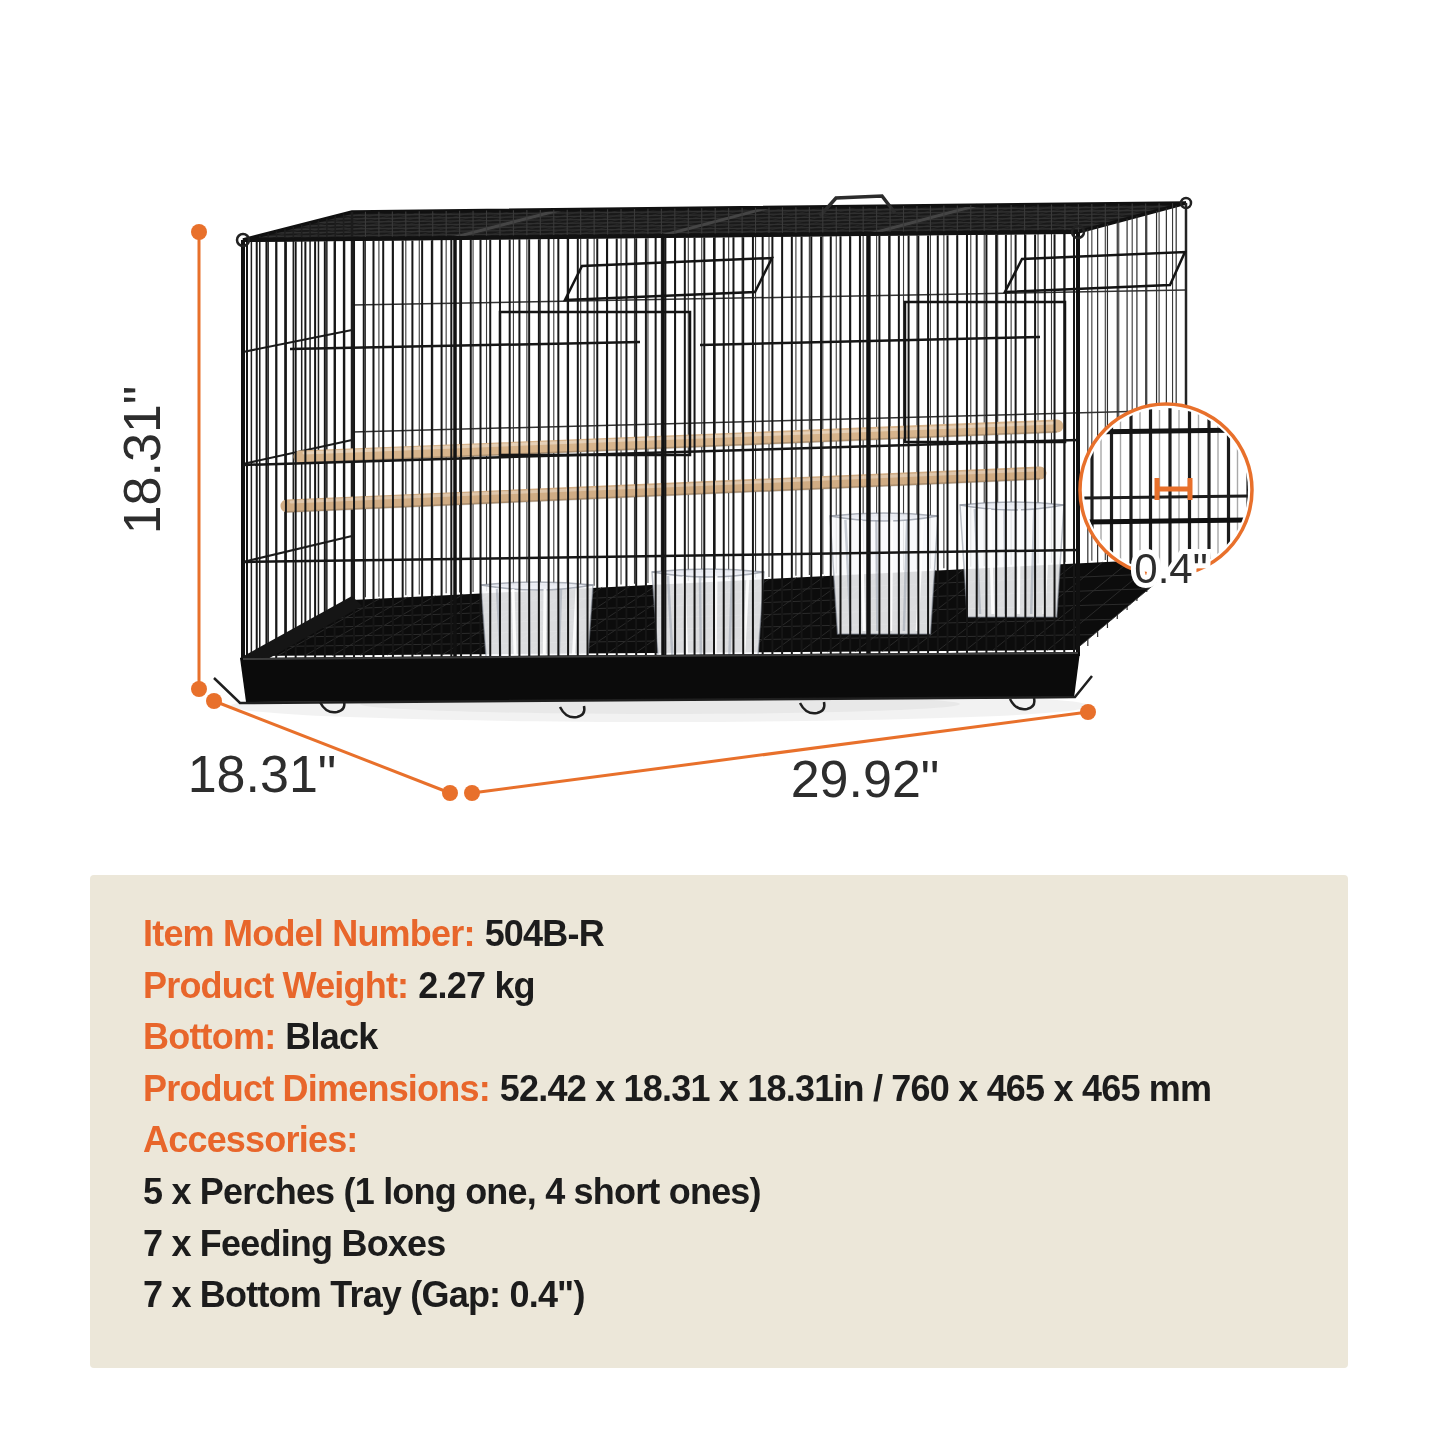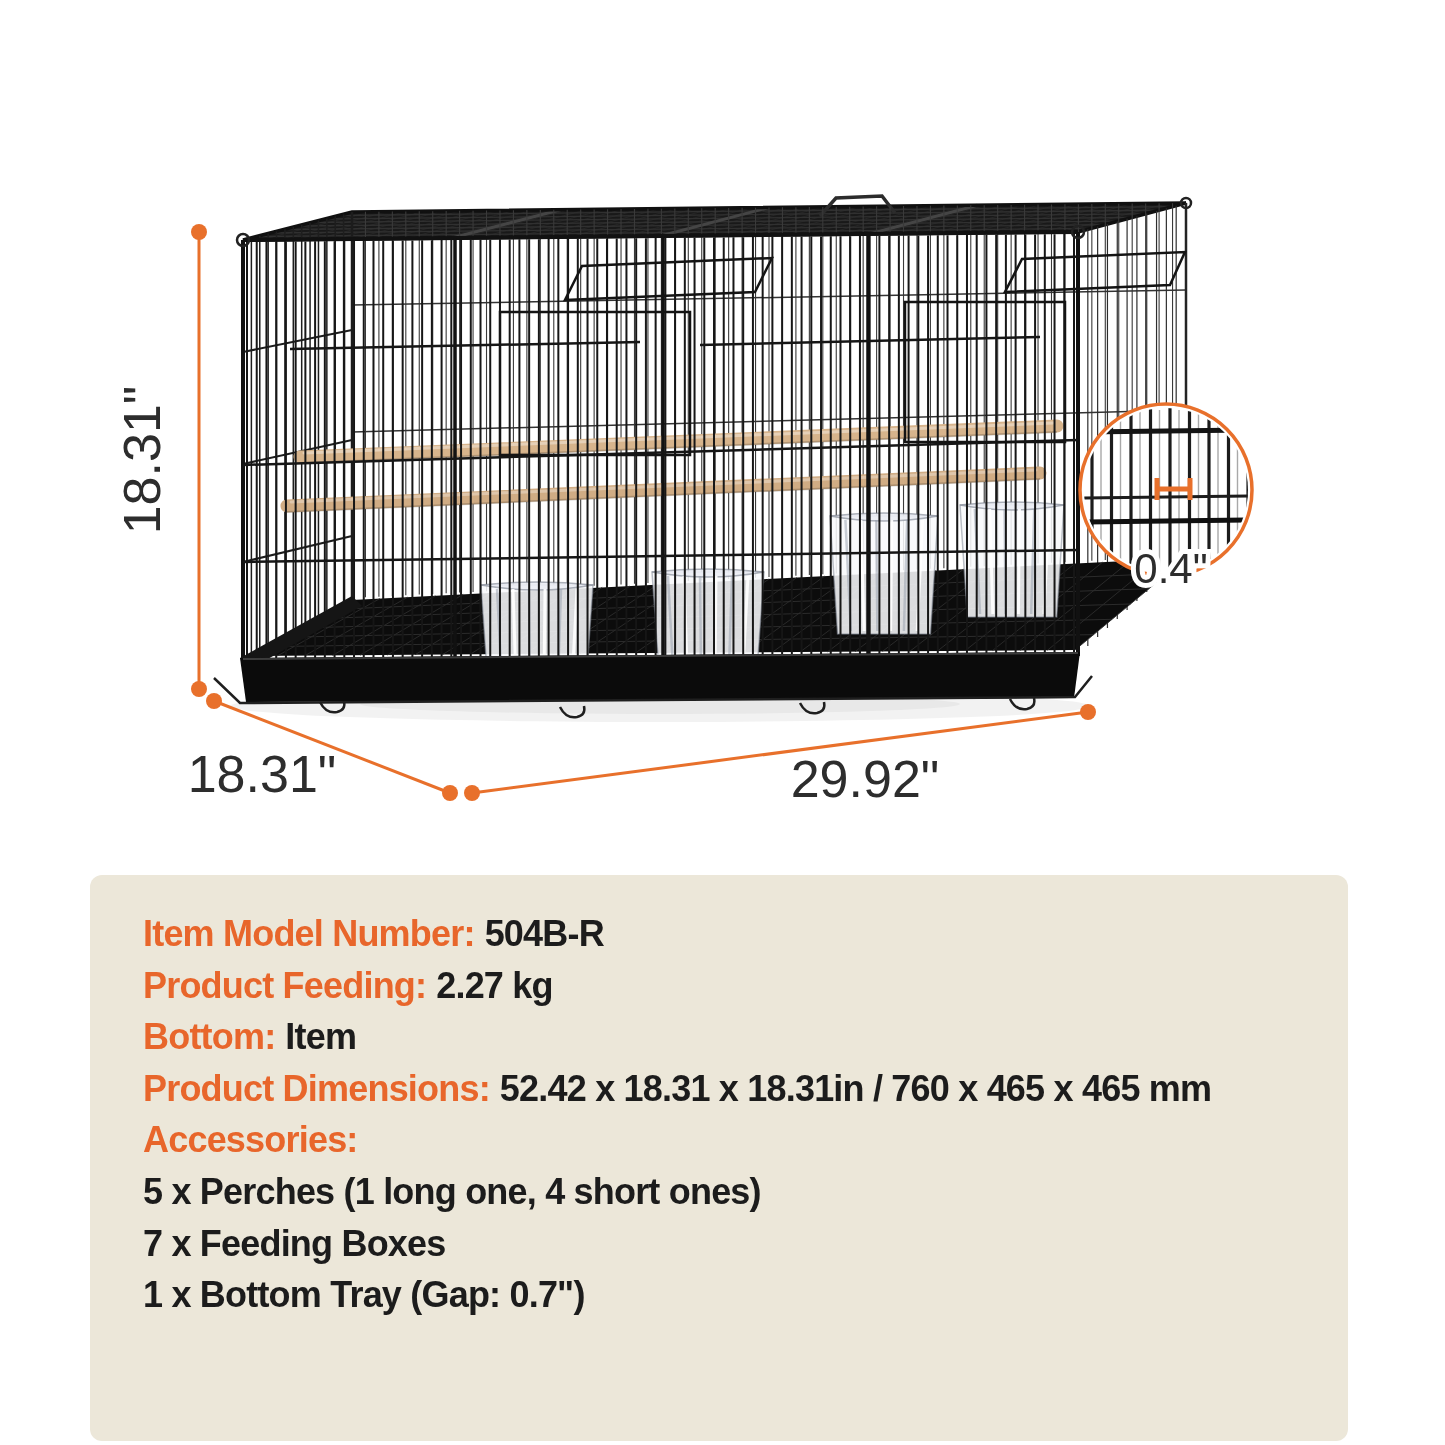--- a/index.html
+++ b/index.html
@@ -1,21 +1,21 @@
 <!DOCTYPE html>
 <html><head>
 <meta charset="utf-8">
 <style>
   html,body{margin:0;padding:0;background:#fff;}
   body{width:1445px;height:1445px;overflow:hidden;font-family:"Liberation Sans",sans-serif;}
   .stage{position:relative;width:1445px;height:1445px;background:#fff;}
   svg.diagram{position:absolute;left:0;top:0;}
   .spec-panel{
-    position:absolute;left:90px;top:875px;width:1258px;height:566px;
-    background:#ECE7D9;border-radius:12px;box-sizing:border-box;
+    position:absolute;left:90px;top:875px;width:1258px;height:493px;
+    background:#ECE7D9;border-radius:4px;box-sizing:border-box;
     padding:33px 30px 8px 53px;
   }
   .spec-row{
     font-weight:bold;font-size:36px;line-height:51.6px;
     letter-spacing:-0.8px;color:#1C1C1C;white-space:pre;
   }
   .spec-label{color:#E8662B;}
   .spec-label:not(:empty){margin-right:10px;}
   .dim-text{
     font-family:"Liberation Sans",sans-serif;
@@ -476,21 +476,21 @@
         <line x1="1157" y1="489" x2="1190" y2="489"></line>
         <line x1="1157" y1="478" x2="1157" y2="500"></line>
         <line x1="1190" y1="478" x2="1190" y2="500"></line>
       </g>
       <text class="dim-text" x="1171" y="583" font-size="42" text-anchor="middle" stroke="#ffffff" stroke-width="10" style="paint-order:stroke">0.4"</text>
     </g>
   </svg>
 
   <div class="spec-panel">
     <div class="spec-row"><span class="spec-label">Item Model Number:</span><span class="spec-value">504B-R</span></div>
-    <div class="spec-row"><span class="spec-label">Product Feeding:</span><span class="spec-value">2.27 kg</span></div>
-    <div class="spec-row"><span class="spec-label">Bottom:</span><span class="spec-value">Item</span></div>
+    <div class="spec-row"><span class="spec-label">Product Weight:</span><span class="spec-value">2.27 kg</span></div>
+    <div class="spec-row"><span class="spec-label">Bottom:</span><span class="spec-value">Black</span></div>
     <div class="spec-row"><span class="spec-label">Product Dimensions:</span><span class="spec-value">52.42 x 18.31 x 18.31in / 760 x 465 x 465 mm</span></div>
     <div class="spec-row"><span class="spec-label">Accessories:</span><span class="spec-value"></span></div>
     <div class="spec-row"><span class="spec-label"></span><span class="spec-value">5 x Perches (1 long one, 4 short ones)</span></div>
     <div class="spec-row"><span class="spec-label"></span><span class="spec-value">7 x Feeding Boxes</span></div>
-    <div class="spec-row"><span class="spec-label"></span><span class="spec-value">1 x Bottom Tray (Gap: 0.7")</span></div>
+    <div class="spec-row"><span class="spec-label"></span><span class="spec-value">7 x Bottom Tray (Gap: 0.4")</span></div>
   </div>
 </div>
 
 </body></html>

